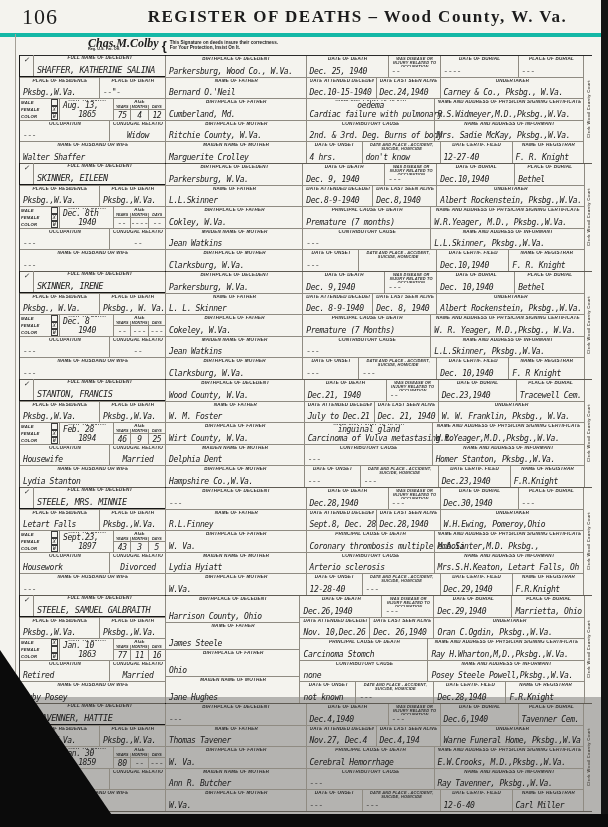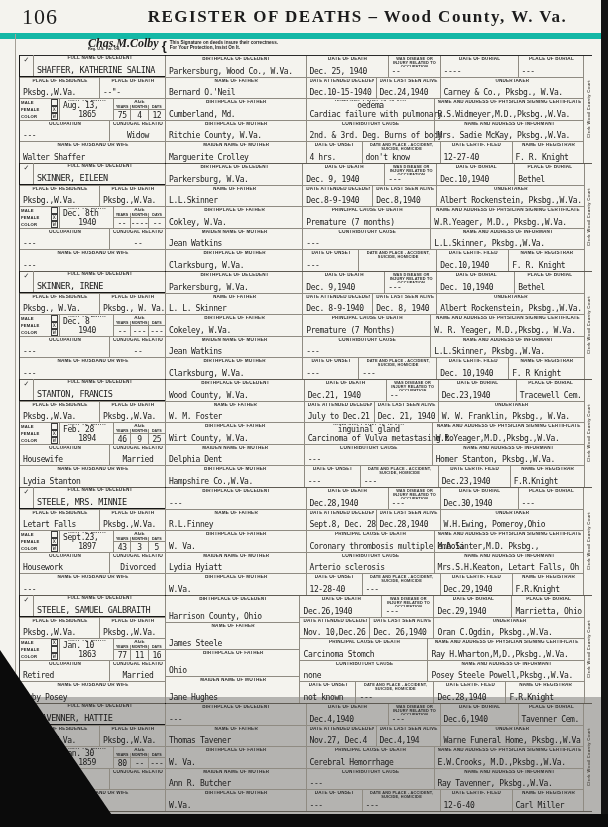--- a/index.html
+++ b/index.html
@@ -1,38 +1,38 @@
 <!DOCTYPE html>
 <html><head>
 <meta charset="utf-8">
 <style>
   html,body{margin:0;padding:0;background:#444;}
   .sheet{position:relative;width:608px;height:827px;background:#f4f3ee;overflow:hidden;
          font-family:"Liberation Sans",sans-serif;color:#1c1c1c;}
   
-  .tophead{position:absolute;left:0;top:0;right:3px;height:33px;border-bottom:6px solid #14b8a6;}
+  .tophead{position:absolute;left:0;top:0;right:3px;height:33px;border-bottom:4px solid #14b8a6;}
   .pagenum{position:absolute;left:22px;top:4px;font-family:"Liberation Serif",serif;font-size:22px;letter-spacing:1px;}
   .ptitle{position:absolute;left:130px;right:20px;top:7px;text-align:center;
           font-family:"Liberation Serif",serif;font-weight:bold;font-size:17px;letter-spacing:1.5px;}
   .stamp{position:absolute;left:88px;top:36px;height:18px;display:flex;align-items:center;gap:3px;}
   .sig{font-family:"Liberation Serif",serif;font-style:italic;font-weight:bold;font-size:12px;line-height:8px;}
   .sigsub{font-size:3.8px;font-weight:bold;}
   .brace{font-size:13px;font-weight:bold;}
   .stampnotes{font-size:4.6px;font-weight:bold;line-height:5.4px;}
   
   .shadeband{position:absolute;left:0;right:0;top:697px;height:117px;background:#b4b3b0;z-index:0;}
   .botbar{position:absolute;left:0;right:0;top:814px;height:13px;background:#0b0b0b;z-index:6;}
   .cornerblack{position:absolute;left:0;top:650px;width:120px;height:177px;background:#0b0b0b;
                clip-path:polygon(0 0,0 100%,100% 100%);z-index:5;}
   .rightstrip{position:absolute;right:0;top:0;bottom:0;width:7px;background:#141414;z-index:4;}
   .marginline{position:absolute;left:15px;top:34px;bottom:0;border-left:1px solid #a49f96;z-index:1;}
   
   .tbl{position:absolute;left:19px;top:55px;width:573px;z-index:2;border-top:1.5px solid #2a2a2a;}
   .record{display:flex;height:107px;border-bottom:1px solid #5e5a52;position:relative;}
-  .col{display:flex;flex-direction:column;}
+  .col{display:flex;flex-direction:column;font-style:italic;}
   .col-left{width:145px;border-left:1.2px solid #3a3a3a;}
   .col-mid{width:147px;border-left:1px solid #8f8b82;}
   .col-right{flex:1;border-left:1px solid #8f8b82;}
   .edge{width:8px;border-left:1px solid #8f8b82;display:flex;align-items:center;justify-content:center;overflow:hidden;}
   .vtext{writing-mode:vertical-rl;transform:rotate(180deg);font-size:4px;font-weight:bold;color:#4a463f;letter-spacing:.4px;white-space:nowrap;}
   .row{display:flex;flex:1;border-top:1px solid #8f8b82;min-height:0;}
   .row:first-child{border-top:none;}
   .cell{display:flex;flex-direction:column;justify-content:space-between;border-left:1px solid #8f8b82;
         padding:1px 2px 1px 3px;min-width:0;overflow:visible;}
   .cell:first-child{border-left:none;}

